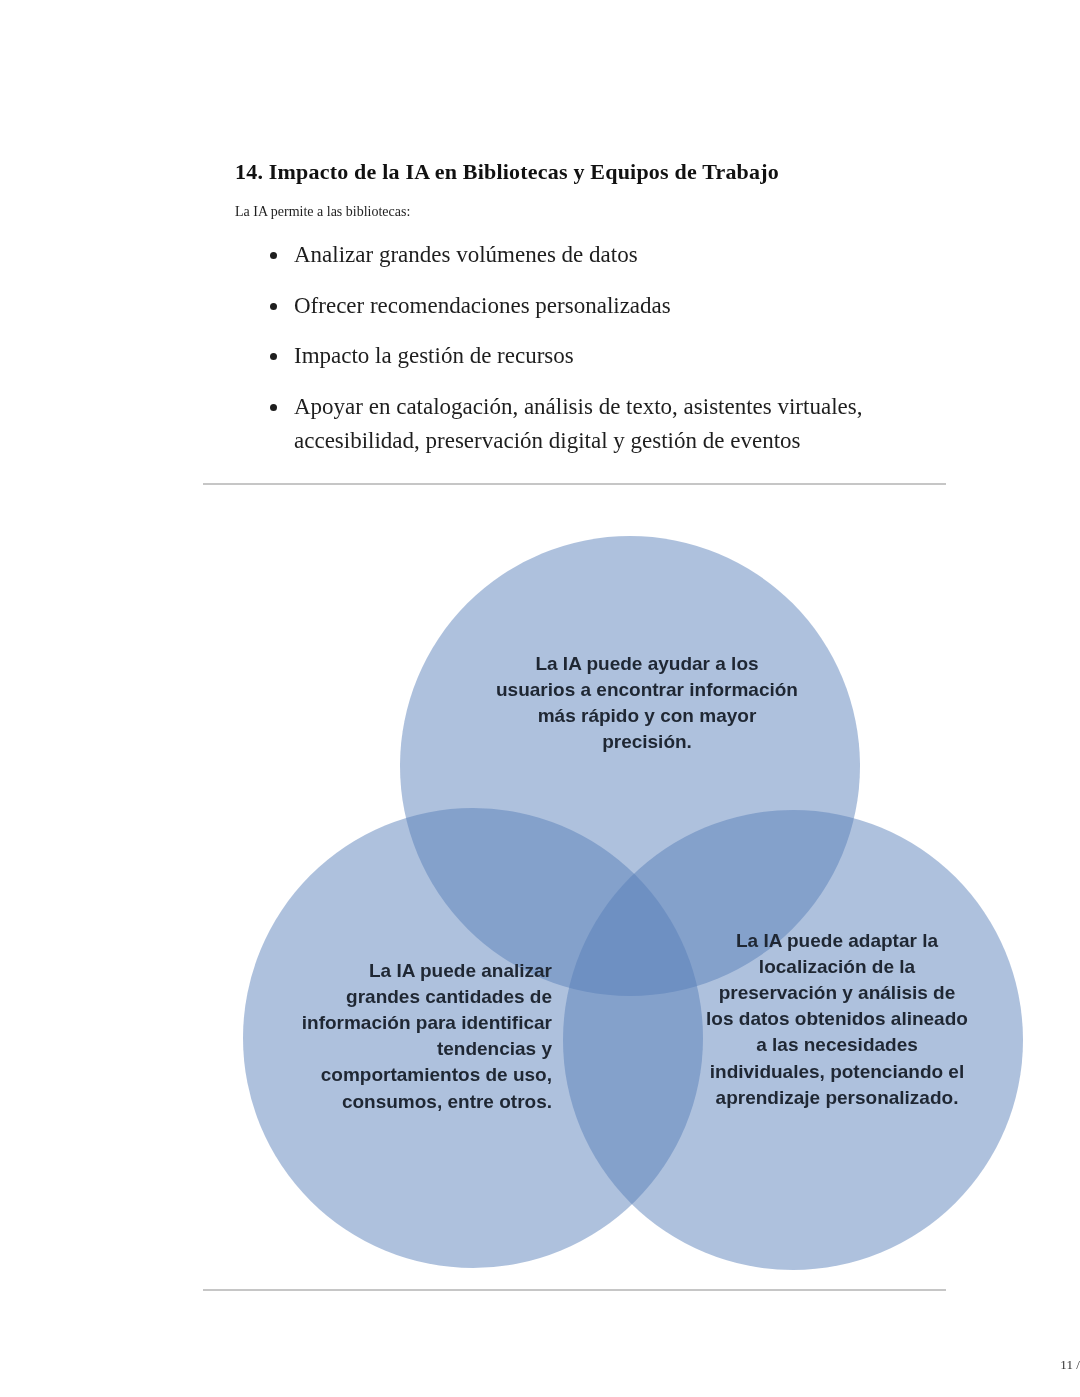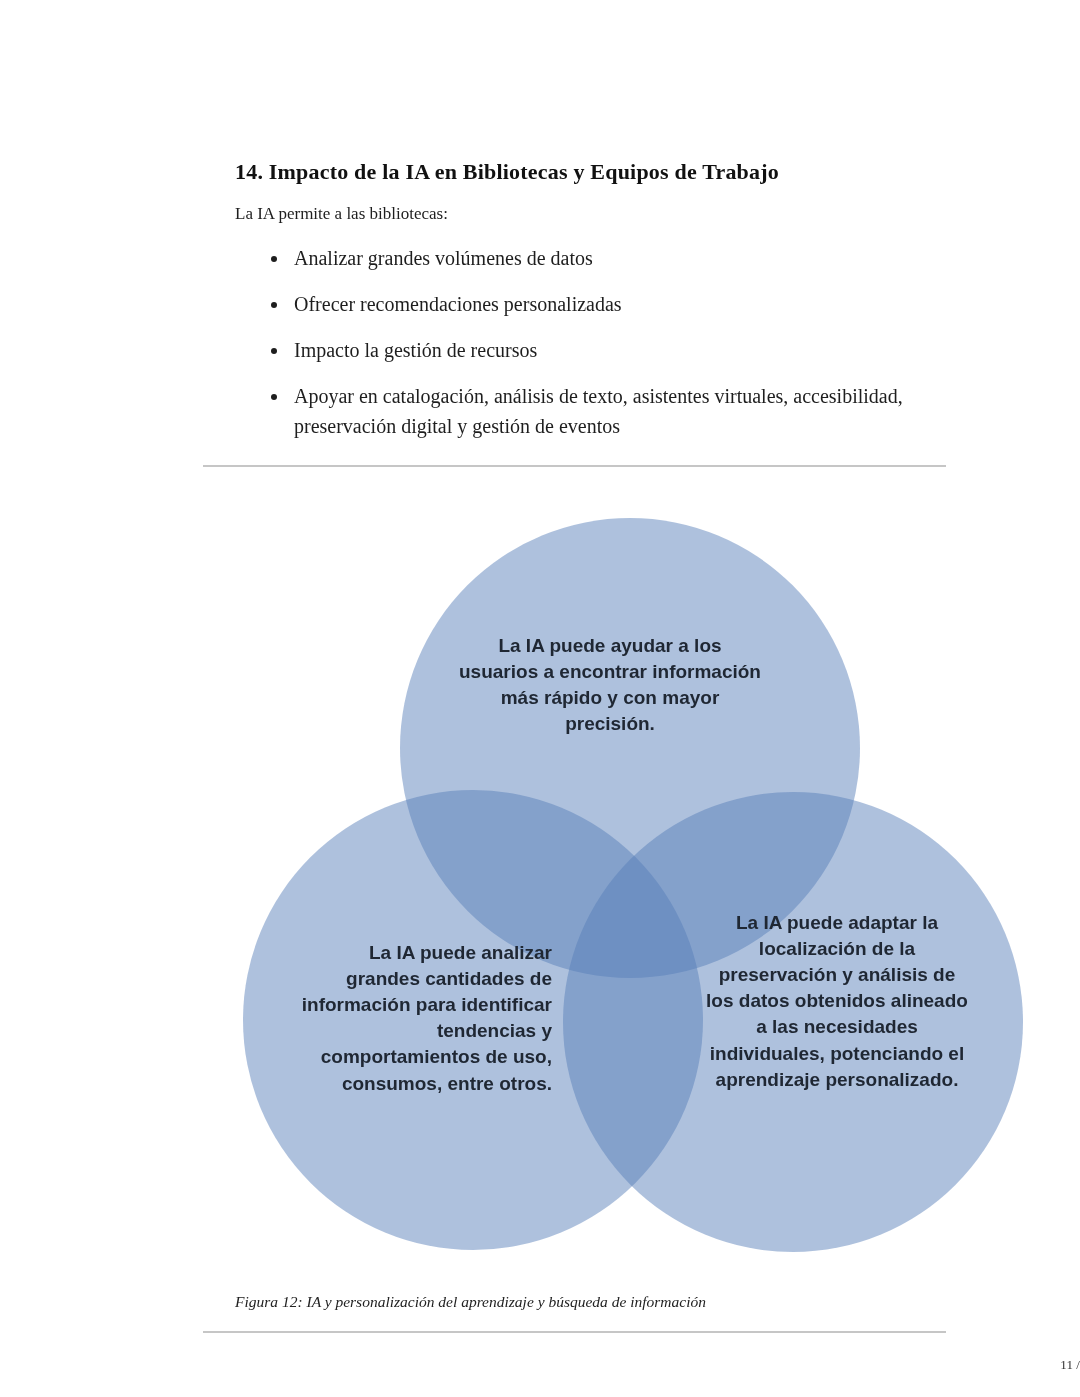--- a/index.html
+++ b/index.html
@@ -16,28 +16,28 @@
     padding: 95px 150px 0 155px;
   }
   h2.sec-heading {
     font-size: 22px;
     font-weight: 700;
     color: #111111;
     letter-spacing: 0.2px;
     margin-bottom: 9px;
   }
   p.body-text {
-    font-size: 17px;
+    font-size: 14px;
     line-height: 1.5;
     color: #1e1e1e;
   }
   ul.bullet-list {
     margin: 16px 0 0 0;
     padding-left: 55px;
-    font-size: 20px;
+    font-size: 23px;
     line-height: 1.5;
     color: #1e1e1e;
   }
   ul.bullet-list li { padding-left: 4px; margin-bottom: 2px; }
   hr.rule {
     border: none;
     border-top: 2px solid #c6c6c6;
     margin: 24px 0 18px 0;
   }
   
@@ -60,21 +60,21 @@
   .venn-label {
     position: absolute;
     transform: translateX(-50%);
     text-align: center;
     font-family: "Liberation Sans", "DejaVu Sans", sans-serif;
     font-weight: 700;
     font-size: 19px;
     line-height: 1.38;
     color: #1f2733;
   }
-  .venn-label.top   { left: 375px; top: 118px; width: 302px; }
+  .venn-label.top   { left: 412px; top: 118px; width: 302px; }
   .venn-label.left  { left: 186px; top: 425px; width: 262px; text-align: right; }
   .venn-label.right { left: 602px; top: 395px; width: 264px; }
   
   p.fig-caption {
     margin-top: 42px;
     font-style: italic;
     font-size: 15.5px;
     color: #222222;
   }
   hr.rule.bottom { margin-top: 20px; }
@@ -111,20 +111,19 @@
     <div class="venn-wrap">
       <div class="venn-circle top"></div>
       <div class="venn-circle left"></div>
       <div class="venn-circle right"></div>
 
       <div class="venn-label top">La IA puede ayudar a los usuarios a encontrar información más rápido y con mayor precisión.</div>
       <div class="venn-label left">La IA puede analizar grandes cantidades de información para identificar tendencias y comportamientos de uso, consumos, entre otros.</div>
       <div class="venn-label right">La IA puede adaptar la localización de la preservación y análisis de los datos obtenidos alineado a las necesidades individuales, potenciando el aprendizaje personalizado.</div>
     </div>
 
-    <p class="fig-caption">Figura 12: IA y personalización del aprendizaje y búsqueda de información</p>
   </section>
 
   <hr class="rule bottom">
 
 </div>
 
 <div class="page-number">11 / 14</div>
 
 </body></html>

